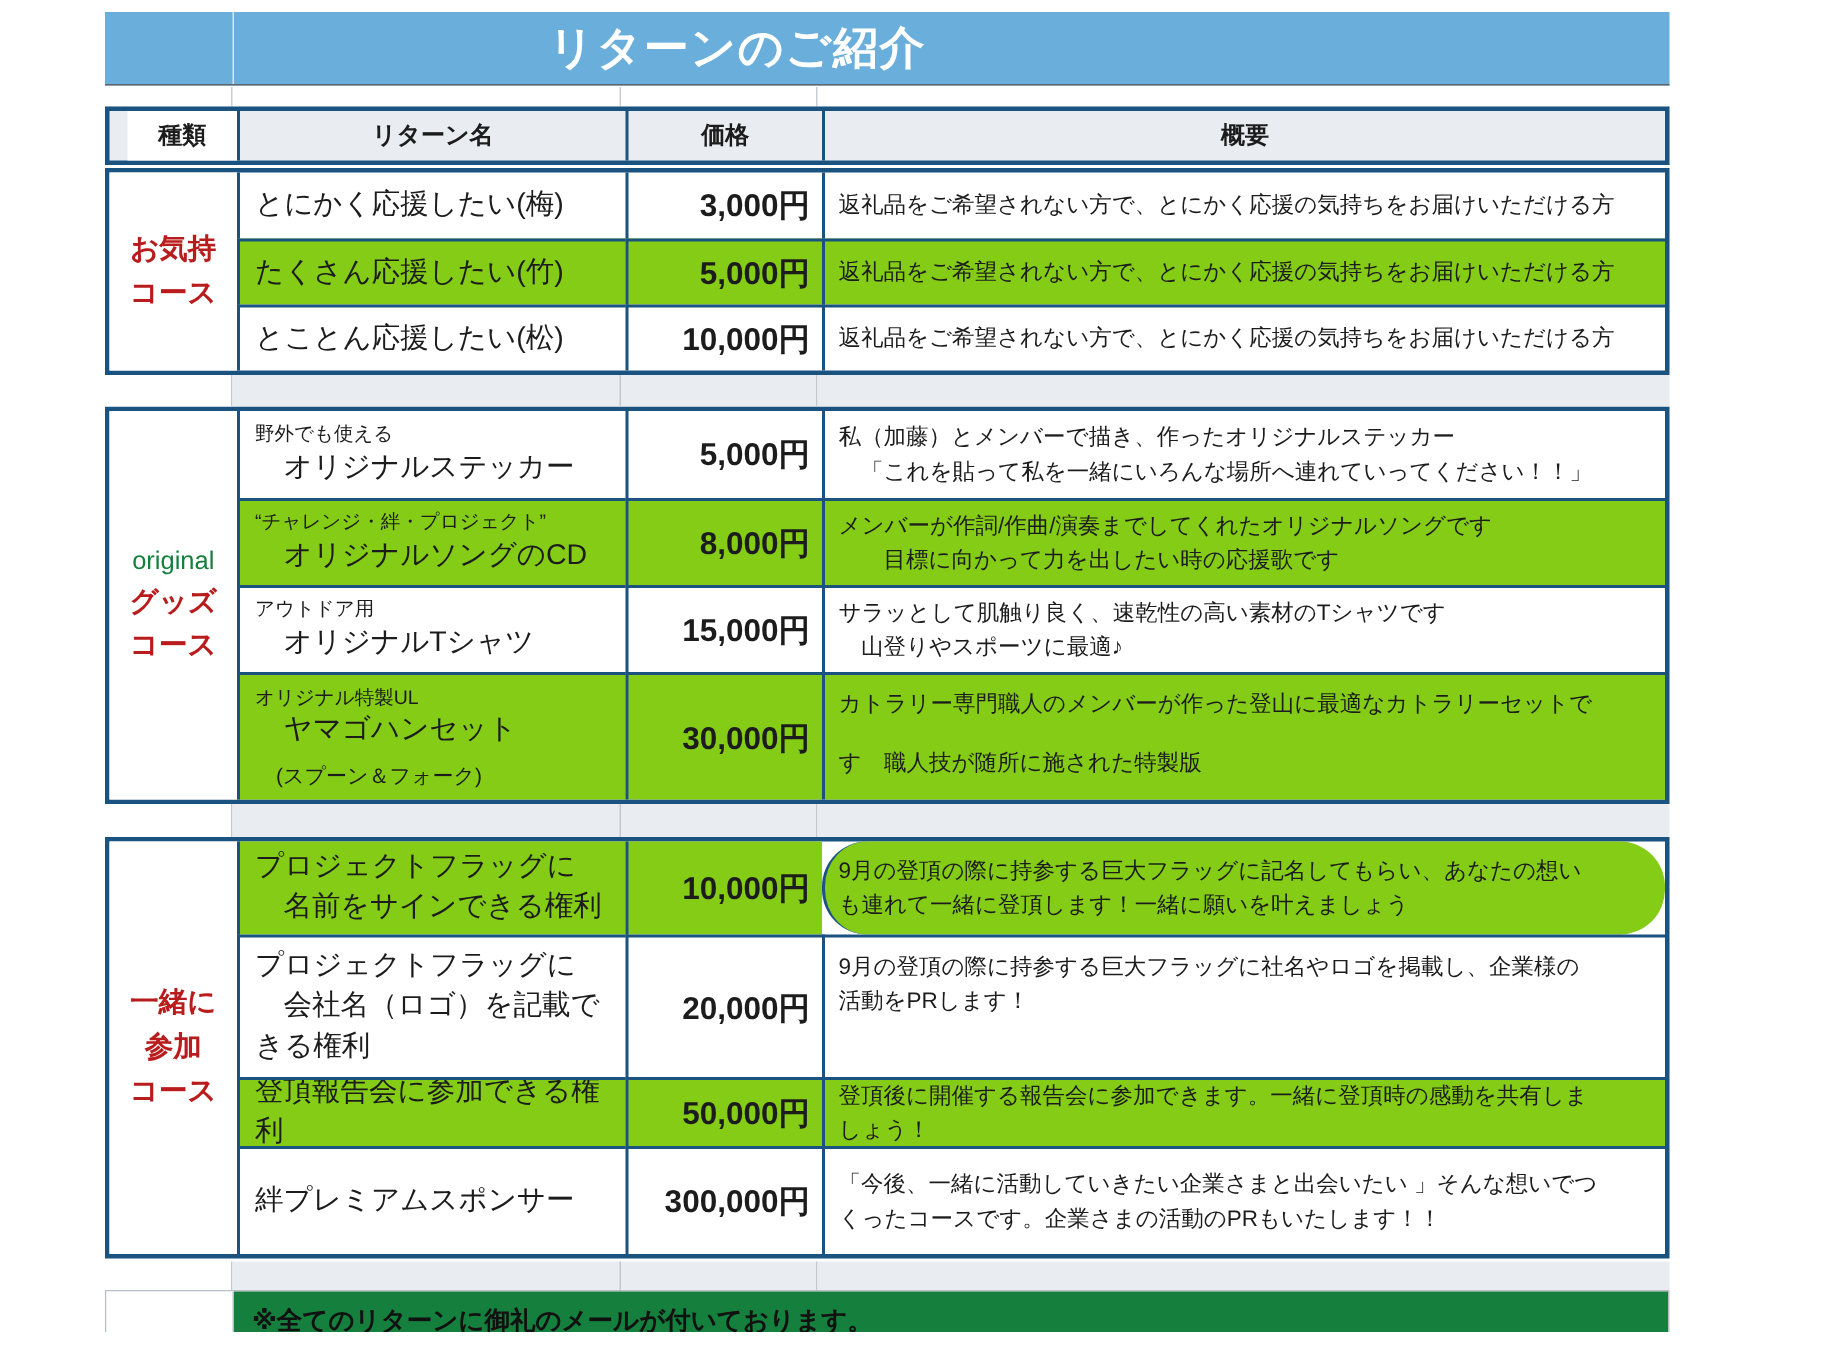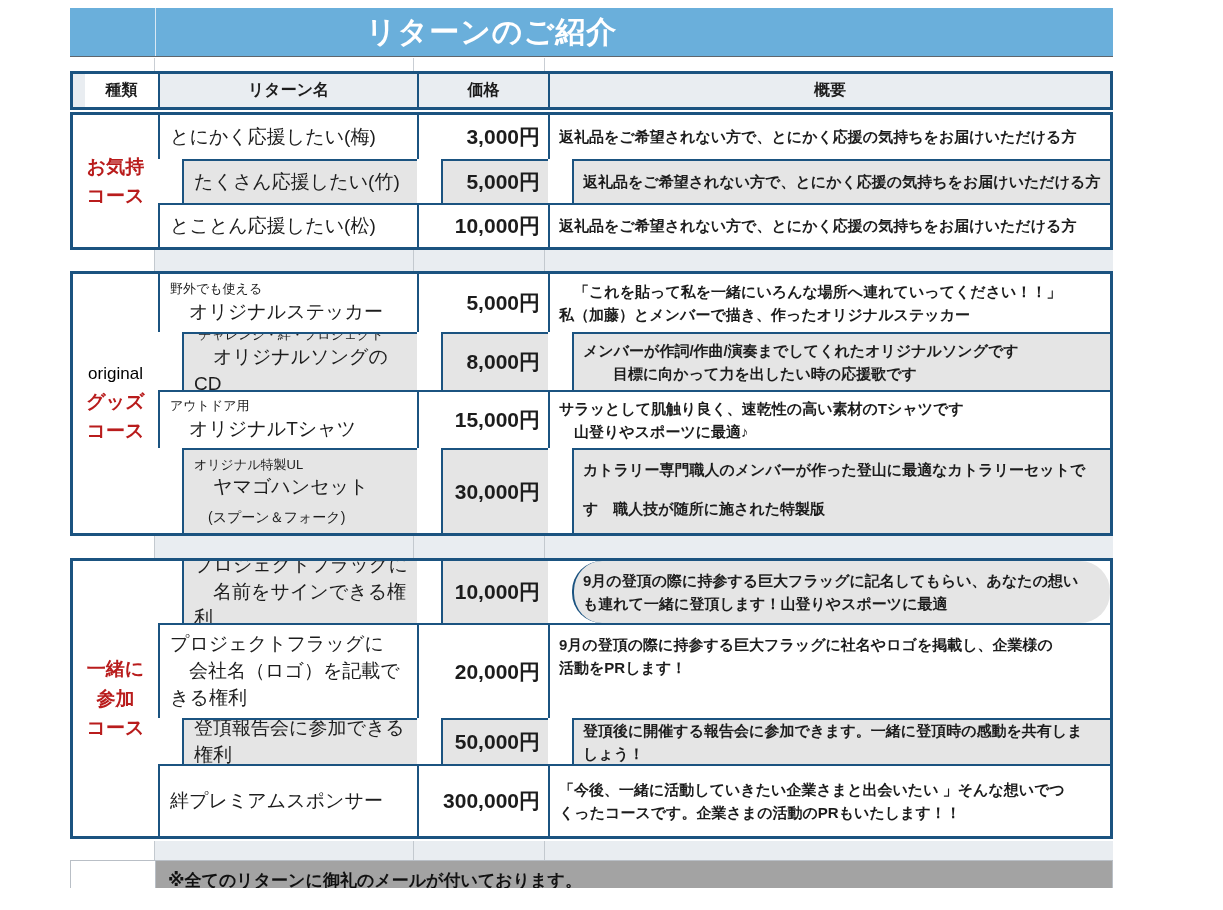--- a/index.html
+++ b/index.html
@@ -34,46 +34,46 @@
   .head-cell:first-child{border-left:none;background:#ffffff;margin-left:12px;}
   
   .section{
     position:absolute;left:70px;width:1043px;
     display:grid;grid-template-columns:85px 259px 131px 1fr;
     border:3px solid #1B5380;box-sizing:border-box;background:#ffffff;
   }
   .cell{box-sizing:border-box;display:flex;flex-direction:column;justify-content:center;overflow:hidden;}
   .cell.bl{border-left:2px solid #1B5380;}
   .cell.bt{border-top:2px solid #1B5380;}
-  .cell.shaded{background:#e5e5e5;margin-left:24px;}
+  .cell.shaded{background:#84cc16;}
   .cat-cell{grid-column:1;align-items:center;text-align:center;background:#ffffff;}
   .cat-main{font-size:19px;font-weight:bold;color:#b91c1c;line-height:1.55;}
-  .cat-small{font-size:17px;color:#000000;line-height:1.5;}
+  .cat-small{font-size:17px;color:#15803d;line-height:1.5;}
   .name-cell{padding:4px 8px 4px 10px;}
   .line-md{font-size:19px;line-height:1.42;}
   .line-sm{font-size:13px;line-height:1.4;color:#1c1c1c;}
   .line-sm2{font-size:14px;line-height:1.4;margin-top:7px;}
   .price-cell{align-items:flex-end;padding:2px 8px 2px 4px;}
   .price-text{font-size:21px;font-weight:bold;}
-  .summary-cell{padding:5px 8px 5px 9px;font-weight:bold;}
+  .summary-cell{padding:5px 8px 5px 9px;}
   .summary-cell.vtop{justify-content:flex-start;padding-top:8px;}
   .sline{font-size:15px;line-height:1.55;}
   
   .spacer{position:absolute;left:70px;width:1043px;display:grid;
     grid-template-columns:85px 259px 131px 1fr;}
   .spacer div{border-right:1px solid #c3c9cf;background:#E9EDF1;}
   .spacer div:first-child{background:#ffffff;}
   .spacer1{top:250px;height:21px;}
   .spacer2{top:536px;height:22px;}
   .spacer3{top:841px;height:19px;}
   
   .footer-row{position:absolute;left:70px;top:860px;width:1043px;height:40px;
     display:grid;grid-template-columns:85px 1fr;border:1px solid #b9bfc6;box-sizing:border-box;}
   .footer-c1{background:#ffffff;border-right:1px solid #b9bfc6;}
-  .footer-main{background:#a3a3a3;display:flex;align-items:center;padding-left:12px;}
+  .footer-main{background:#15803d;display:flex;align-items:center;padding-left:12px;}
   .footer-text{font-size:17px;font-weight:bold;color:#111;}
 </style>
 </head>
 <body>
 
 <div class="canvas">
 
   <div class="title-band">
     <div class="divider"></div>
     <span class="title-text">リターンのご紹介</span>
@@ -134,22 +134,22 @@
           <div class="cat-main">コース</div>
         </div>
         <div class="cell name-cell bl" style="grid-area: 1 / 2;">
           <div class="line-sm">野外でも使える</div>
           <div class="line-md">　オリジナルステッカー</div>
         </div>
         <div class="cell price-cell bl" style="grid-area: 1 / 3;">
           <div class="price-text">5,000円</div>
         </div>
         <div class="cell summary-cell bl" style="grid-area: 1 / 4;">
+          <div class="sline">私（加藤）とメンバーで描き、作ったオリジナルステッカー</div>
           <div class="sline">　「これを貼って私を一緒にいろんな場所へ連れていってください！！」</div>
-          <div class="sline">私（加藤）とメンバーで描き、作ったオリジナルステッカー</div>
         </div>
         <div class="cell name-cell bl shaded bt" style="grid-area: 2 / 2;">
           <div class="line-sm">“チャレンジ・絆・プロジェクト”</div>
           <div class="line-md">　オリジナルソングのCD</div>
         </div>
         <div class="cell price-cell bl shaded bt" style="grid-area: 2 / 3;">
           <div class="price-text">8,000円</div>
         </div>
         <div class="cell summary-cell bl shaded bt" style="grid-area: 2 / 4;">
           <div class="sline">メンバーが作詞/作曲/演奏までしてくれたオリジナルソングです</div>
@@ -187,21 +187,21 @@
         </div>
         <div class="cell name-cell bl shaded" style="grid-area: 1 / 2;">
           <div class="line-md">プロジェクトフラッグに</div>
           <div class="line-md">　名前をサインできる権利</div>
         </div>
         <div class="cell price-cell bl shaded" style="grid-area: 1 / 3;">
           <div class="price-text">10,000円</div>
         </div>
         <div class="cell summary-cell bl shaded" style="grid-area: 1 / 4; border-radius: 30px;">
           <div class="sline">9月の登頂の際に持参する巨大フラッグに記名してもらい、あなたの想い</div>
-          <div class="sline">も連れて一緒に登頂します！山登りやスポーツに最適</div>
+          <div class="sline">も連れて一緒に登頂します！一緒に願いを叶えましょう</div>
         </div>
         <div class="cell name-cell bl bt" style="grid-area: 2 / 2;">
           <div class="line-md">プロジェクトフラッグに</div>
           <div class="line-md">　会社名（ロゴ）を記載で</div>
           <div class="line-md">きる権利</div>
         </div>
         <div class="cell price-cell bl bt" style="grid-area: 2 / 3;">
           <div class="price-text">20,000円</div>
         </div>
         <div class="cell summary-cell bl bt vtop" style="grid-area: 2 / 4;">

